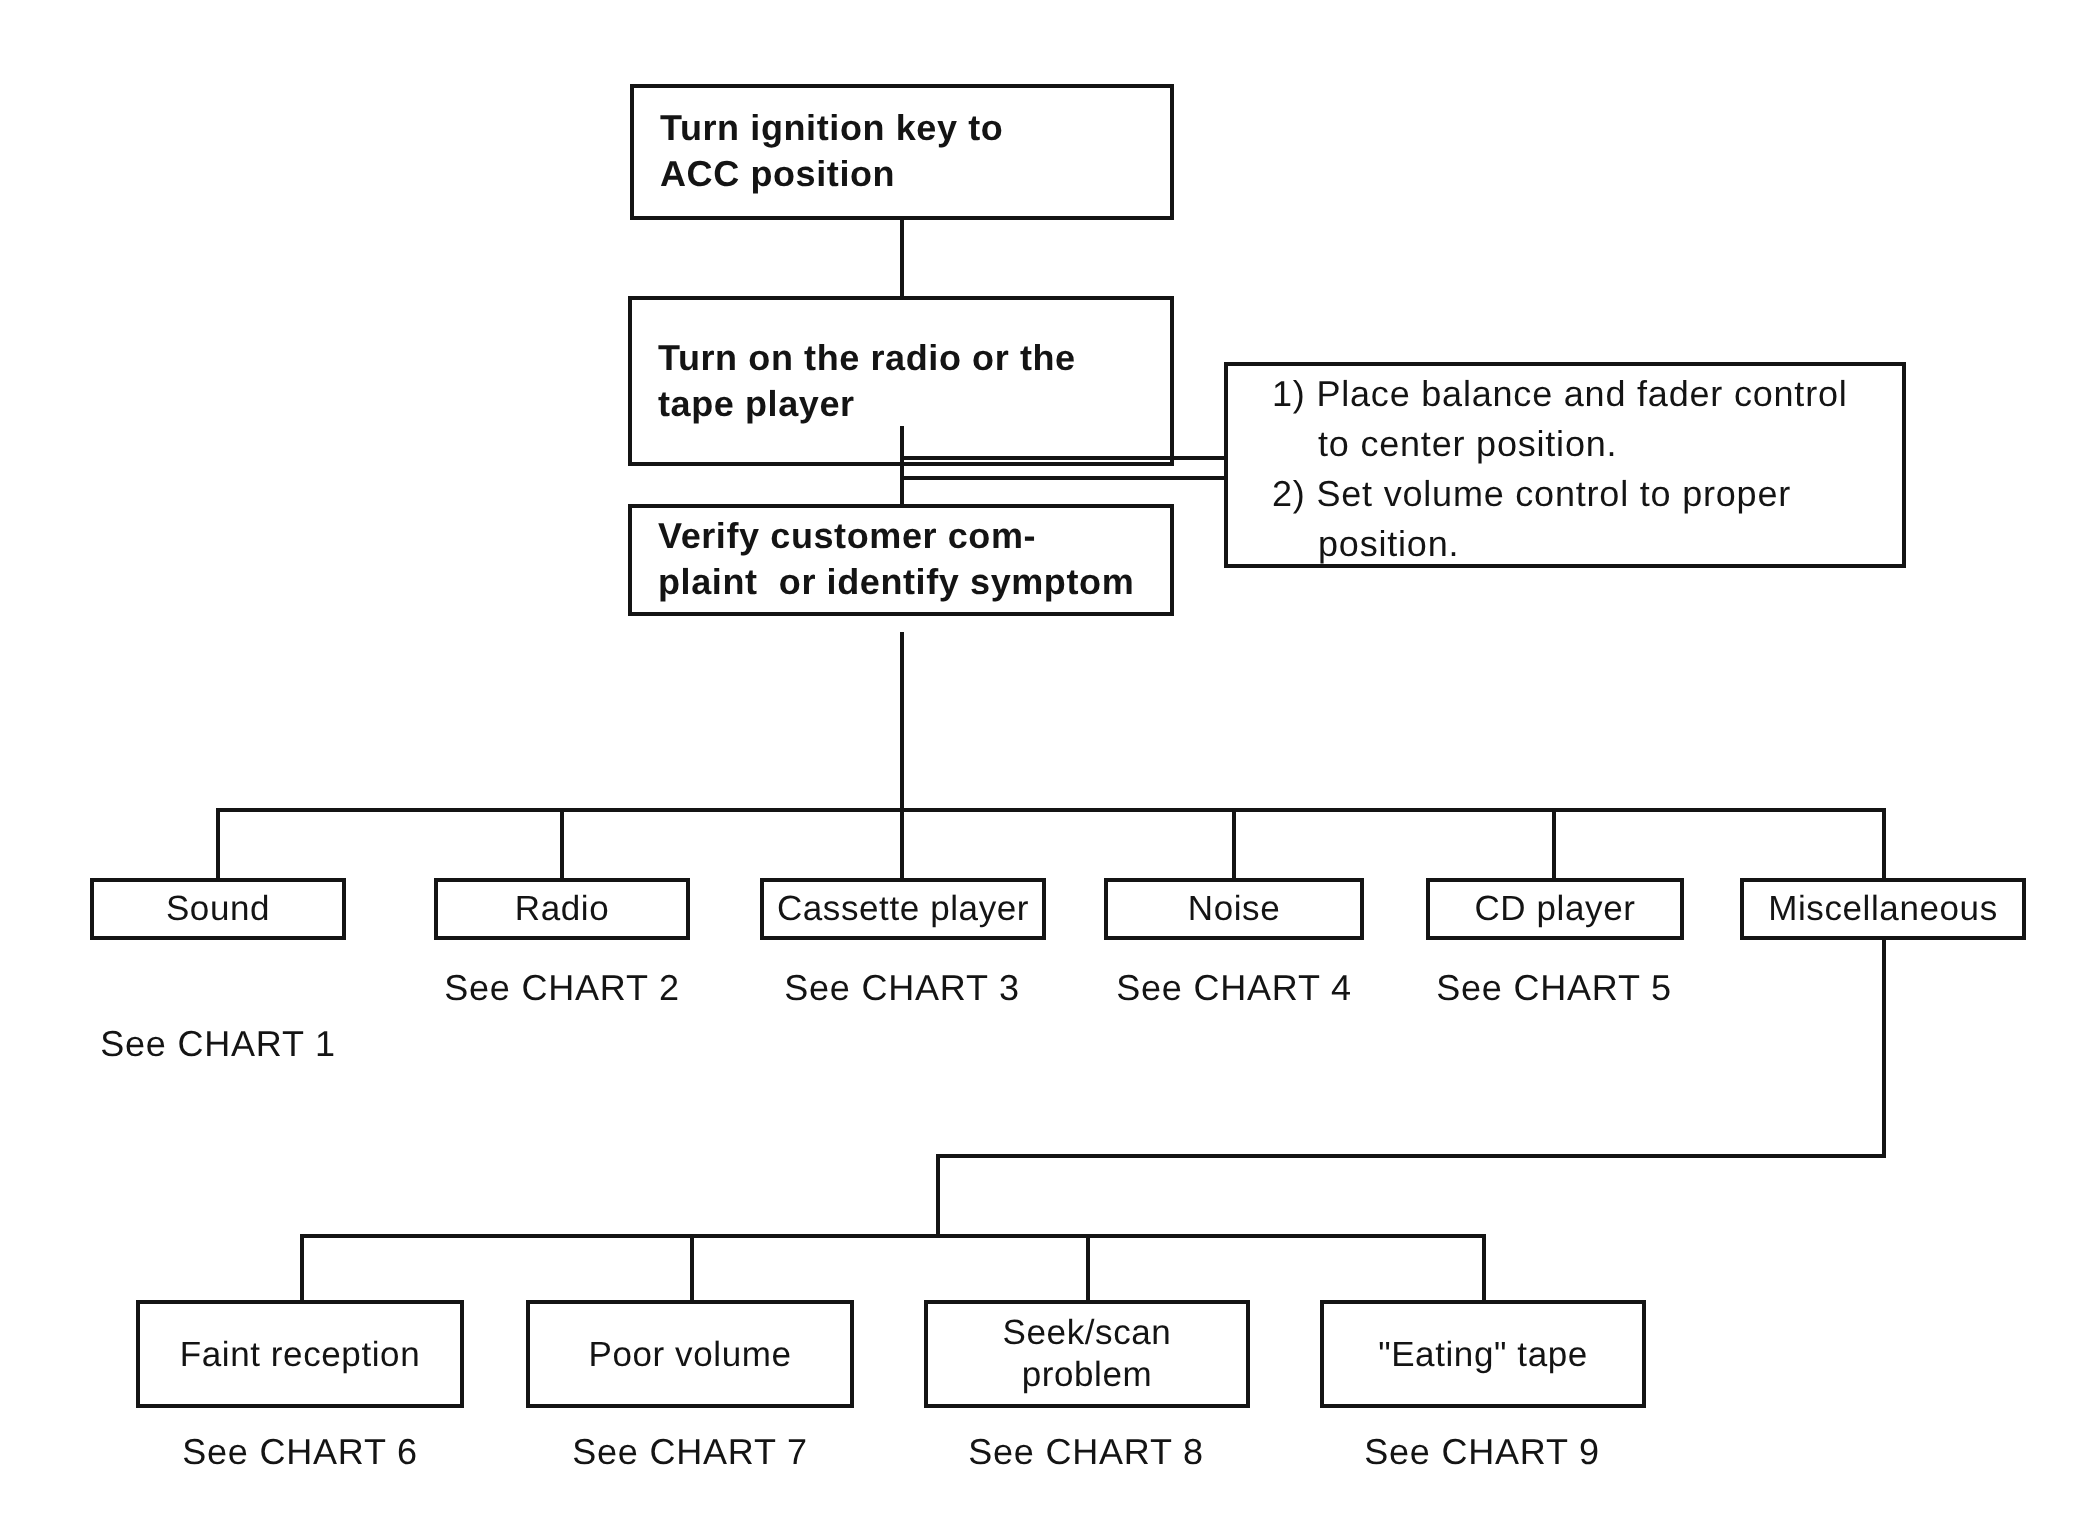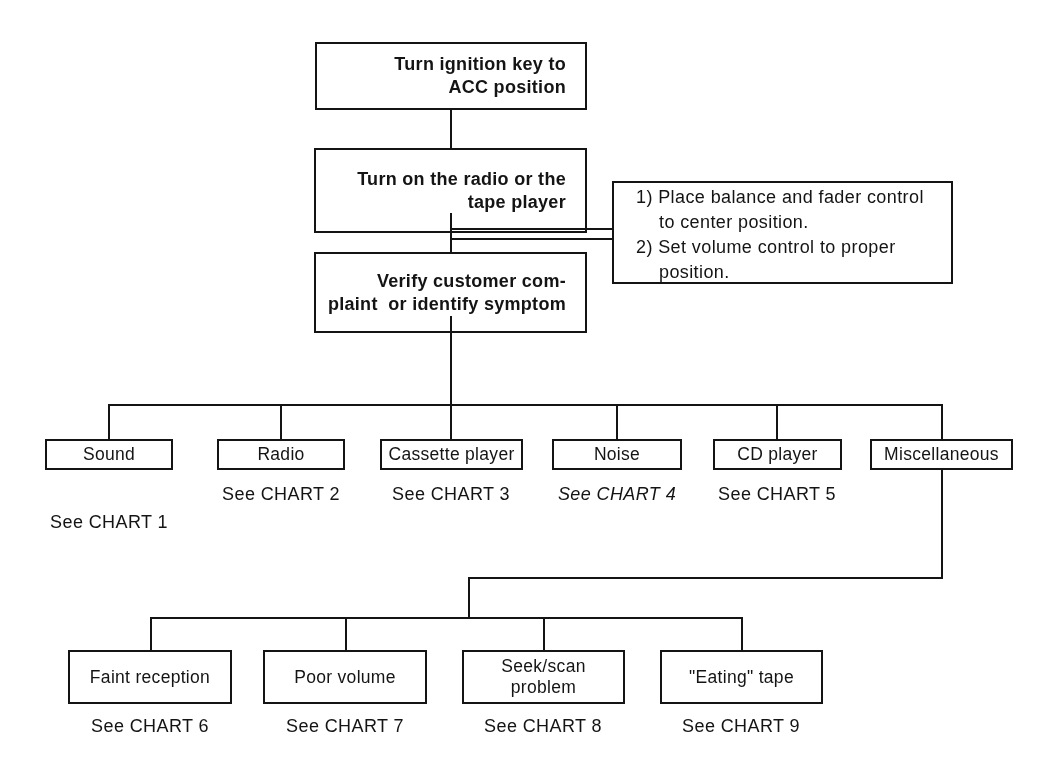--- a/index.html
+++ b/index.html
@@ -16,21 +16,21 @@
   .box {
     position: absolute;
     border: 2px solid #141414;
     background: #ffffff;
     box-sizing: border-box;
     display: flex;
     flex-direction: column;
     justify-content: center;
   }
   .process {
-    align-items: flex-end;
+    align-items: flex-start;
     padding-left: 13px;
     padding-right: 19px;
     font-weight: bold;
     font-size: 18px;
     line-height: 23px;
     letter-spacing: 0.3px;
   }
   .leaf {
     align-items: center;
     text-align: center;
@@ -58,21 +58,21 @@
     position: absolute;
     width: 170px;
     text-align: center;
     font-size: 18px;
     letter-spacing: 0.4px;
   }
 
   
   #box1 { left: 315px; top: 42px;  width: 272px; height: 68px; }
   #box2 { left: 314px; top: 148px; width: 273px; height: 85px; }
-  #box3 { left: 314px; top: 252px; width: 273px; height: 81px; }
+  #box3 { left: 314px; top: 252px; width: 273px; height: 56px; }
   #note { left: 612px; top: 181px; width: 341px; height: 103px; padding-left: 22px; }
 
   
   #v1        { left: 450px; top: 108px; width: 2px;   height: 40px; }
   #v2        { left: 450px; top: 213px; width: 2px;   height: 39px; }
   #hnote-top { left: 452px; top: 228px; width: 160px; height: 2px; }
   #hnote-bot { left: 452px; top: 238px; width: 160px; height: 2px; }
   #v3        { left: 450px; top: 316px; width: 2px;   height: 89px; }
   #mainline  { left: 108px; top: 404px; width: 835px; height: 2px; }
   #d1 { left: 108px; top: 404px; width: 2px; height: 35px; }
@@ -85,21 +85,21 @@
   
   #cat-sound    { left: 45px;  top: 439px; width: 128px; height: 31px; }
   #cat-radio    { left: 217px; top: 439px; width: 128px; height: 31px; }
   #cat-cassette { left: 380px; top: 439px; width: 143px; height: 31px; }
   #cat-noise    { left: 552px; top: 439px; width: 130px; height: 31px; align-items: center; }
   #cat-cd       { left: 713px; top: 439px; width: 129px; height: 31px; }
   #cat-misc     { left: 870px; top: 439px; width: 143px; height: 31px; }
   #see1 { left: 24px;  top: 484px; margin-top: 28px; }
   #see2 { left: 196px; top: 484px; }
   #see3 { left: 366px; top: 484px; }
-  #see4 { left: 532px; top: 484px; font-style: italic; }
+  #see4 { left: 532px; top: 484px; }
   #see5 { left: 692px; top: 484px; }
 
   
   #misc-v  { left: 941px; top: 470px; width: 2px;   height: 109px; }
   #misc-h  { left: 468px; top: 577px; width: 475px; height: 2px; }
   #misc-v2 { left: 468px; top: 577px; width: 2px;   height: 42px; }
   #l2line  { left: 150px; top: 617px; width: 593px; height: 2px; }
   #e1 { left: 150px; top: 617px; width: 2px; height: 33px; }
   #e2 { left: 345px; top: 617px; width: 2px; height: 33px; }
   #e3 { left: 543px; top: 617px; width: 2px; height: 33px; }

